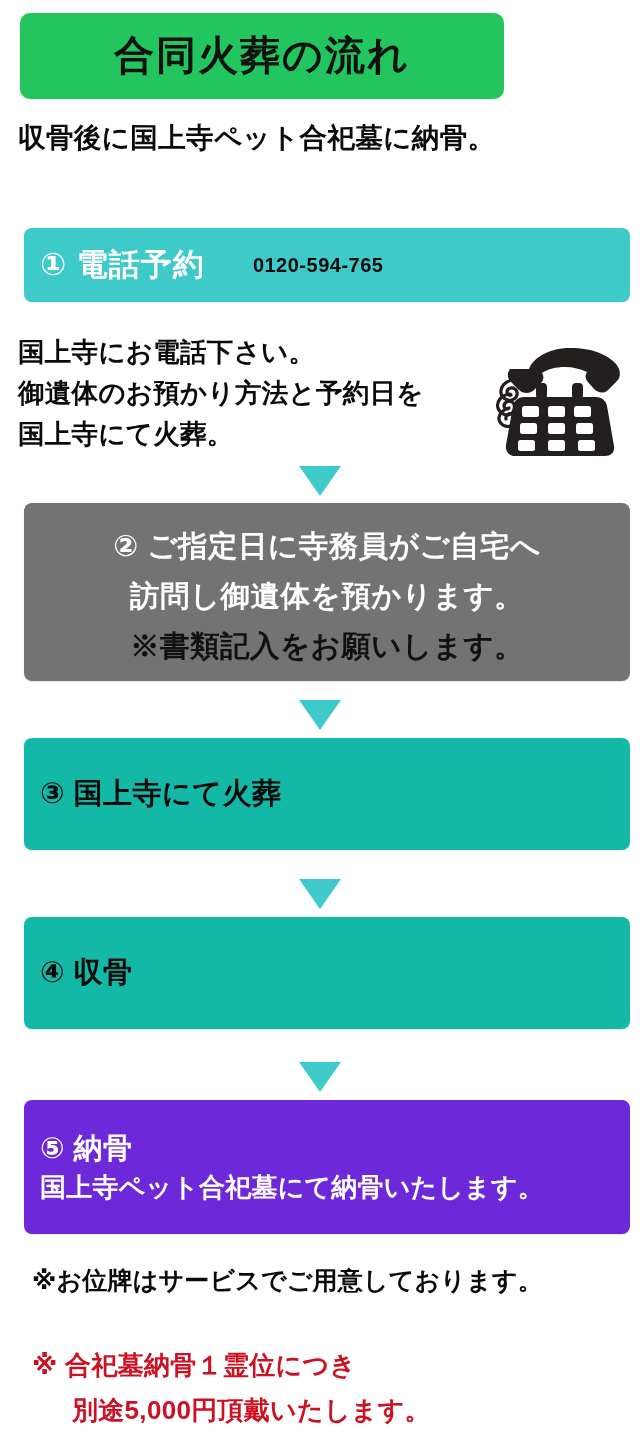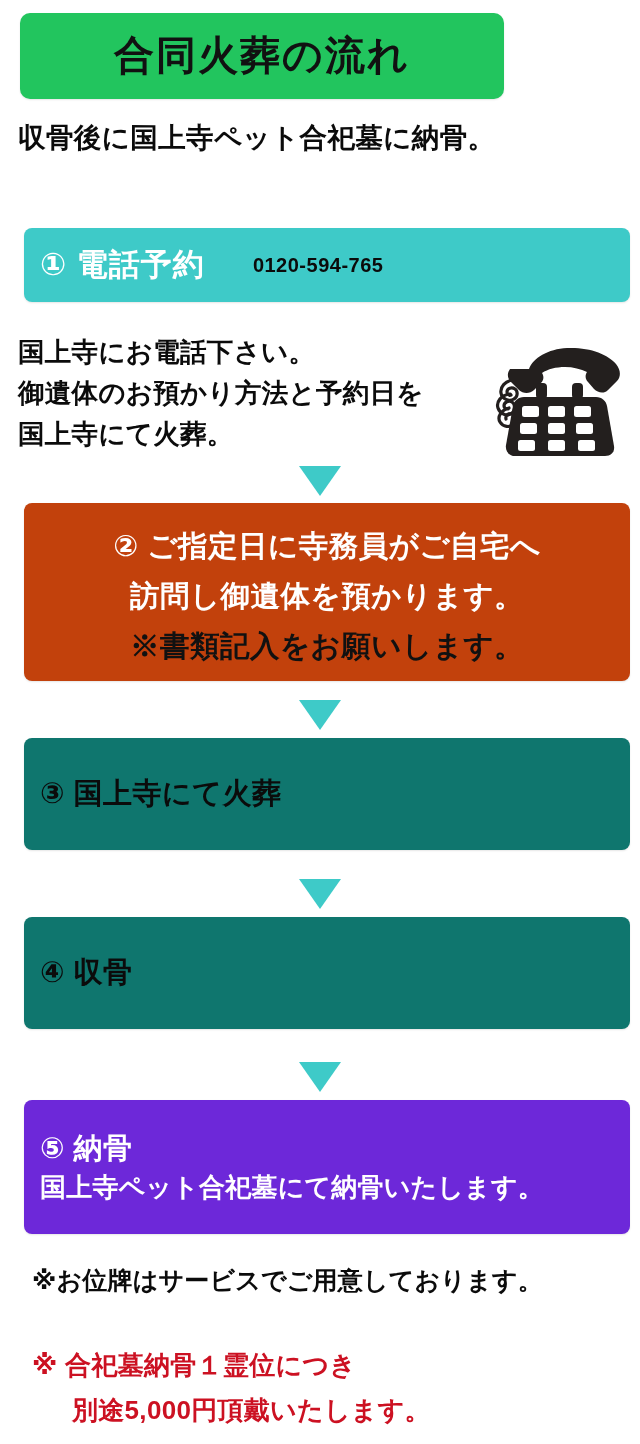--- a/index.html
+++ b/index.html
@@ -137,38 +137,38 @@
   }
   .arrow-1 { top: 466px; }
   .arrow-2 { top: 700px; }
   .arrow-3 { top: 879px; }
   .arrow-4 { top: 1062px; }
 
   
   .step2-box {
     top: 503px;
     height: 178px;
-    background: #c2410c;
+    background: #737373;
     padding: 18px 0 0 0;
     text-align: center;
   }
   .step2-line {
     font-size: 29.5px;
     font-weight: bold;
     line-height: 50px;
     letter-spacing: 0.5px;
     white-space: nowrap;
   }
   .step2-line.white { color: #ffffff; }
   .step2-line.dark  { color: #111111; font-family: Liberation Serif, serif; }
 
   
   .step-light {
     height: 112px;
-    background: #0f766e;
+    background: #14b8a6;
     display: flex;
     align-items: center;
   }
   .step3-box { top: 738px; }
   .step4-box { top: 917px; }
   .step-light-label {
     margin-left: 16px;
     font-size: 29px;
     font-weight: bold;
     color: #0b0b0b;

